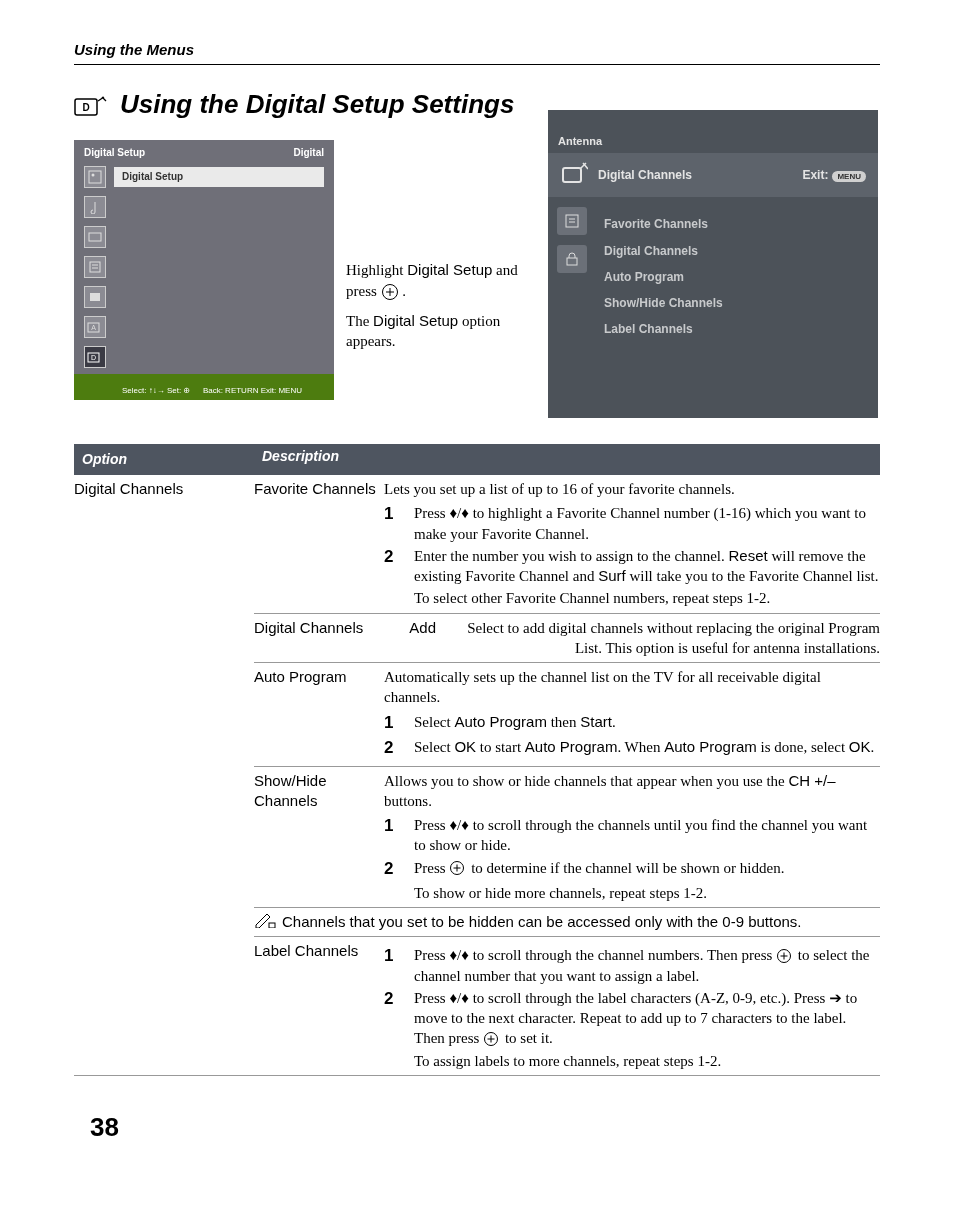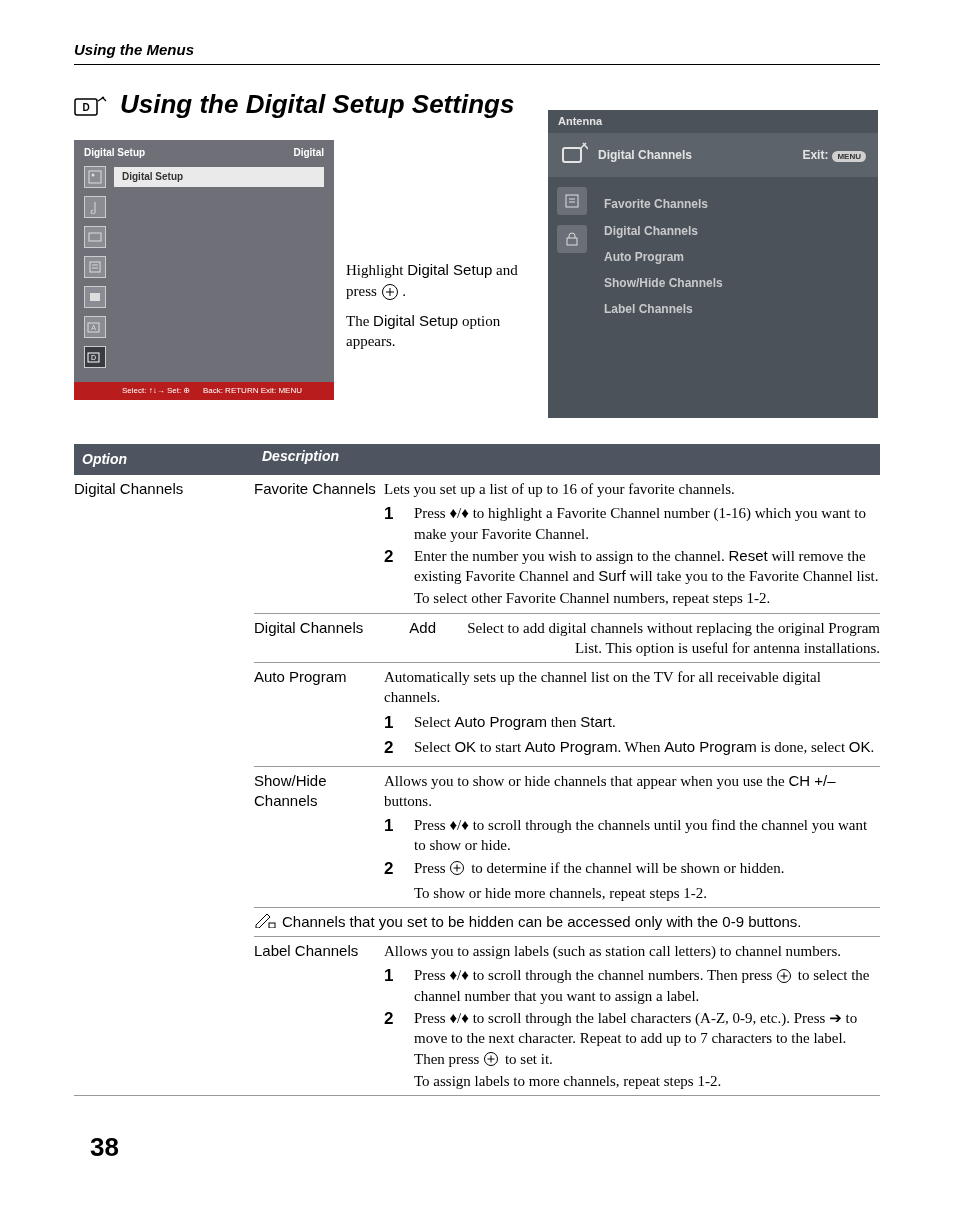--- a/index.html
+++ b/index.html
@@ -31,28 +31,28 @@
   }
   .top-area { display: flex; gap: 12px; align-items: flex-start; margin-bottom: 26px; }
   .setup-screenshot {
     width: 260px; height: 260px; background:#6f6f78; color:#fff;
     font-family: Arial, Helvetica, sans-serif; font-size: 10px; position:relative;
   }
   .setup-screenshot .titlebar { display:flex; justify-content:space-between; padding:6px 10px 2px 10px; font-weight:bold; font-size:10px; }
   .setup-screenshot .row { display:flex; align-items:center; gap:8px; padding:4px 10px; }
   .setup-screenshot .icon-box { width:22px; height:22px; border:1px solid #ccc; background:#8b8b93; display:flex; align-items:center; justify-content:center; }
   .setup-screenshot .label-box { background:#eaeaea; color:#333; font-weight:bold; padding:3px 8px; flex:1; }
-  .setup-screenshot .footer { position:absolute; bottom:0; left:0; right:0; font-size:8px; padding:4px 32px 4px 48px; display:flex; justify-content:space-between; background:#b91c1c; }
+  .setup-screenshot .footer { position:absolute; bottom:0; left:0; right:0; font-size:8px; padding:12px 32px 4px 48px; display:flex; justify-content:space-between; background:#4d7c0f; }
   .middle-instr { width: 190px; padding-top: 120px; font-size:15px; }
   .middle-instr p { margin-bottom: 10px; }
   .antenna-screenshot {
     width: 330px; height: 308px; background:#4c5259; color:#e4e4e4;
     font-family: Arial, Helvetica, sans-serif; font-size: 12px; position:relative; margin-top:-30px;
   }
-  .antenna-screenshot .ant-header { padding:4px 10px; font-weight:bold; font-size:11px; }
+  .antenna-screenshot .ant-header { padding:4px 10px; font-weight:bold; font-size:11px;margin-top:20px; }
   .antenna-screenshot .ant-titlebar { display:flex; justify-content:space-between; align-items:center; padding:8px 12px; background:#5d636b; font-weight:bold; }
   .antenna-screenshot .ant-body { display:flex; }
   .antenna-screenshot .ant-icons { width:48px; display:flex; flex-direction:column; align-items:center; gap:10px; padding-top:10px; }
   .antenna-screenshot .ant-icons .ic { width:30px; height:28px; background:#6b7078; border-radius:3px; display:flex; align-items:center; justify-content:center; font-size:14px; }
   .antenna-screenshot .ant-list { padding:14px 8px; font-weight:bold; font-size:12px; color:#c8cacc; }
   .antenna-screenshot .ant-list div { padding:5px 0; }
   .exit-badge { background:#d0d0d0; color:#333; border-radius:6px; font-size:8px; padding:1px 5px; font-weight:bold; margin-left:4px; }
   .opt-table { width:100%; }
   .opt-header { display:flex; background:#4e5560; color:#fff; font-family: Arial, Helvetica, sans-serif; font-weight:bold; font-style:italic; font-size:14px; }
   .opt-header .c1 { width:180px; padding:6px 8px; }
@@ -304,21 +304,20 @@
       </span>
     <span>Channels that you set to be hidden can be accessed only with the 0-9 buttons.</span>
   </div>
 
   <div class="opt-row">
     <div class="c-opt"></div>
     <div style="flex:1;">
       <div class="sub-block first">
         <div class="c-sub">Label Channels</div>
         <div class="c-desc">
-          <div>Allows you to assign labels (such as station call letters) to channel numbers.</div>
           <ul class="steps">
             <li>
                 <span class="step-num">1</span>
                 <span class="step-body"><span>Press ♦/♦ to scroll through the channel numbers. Then press </span><span class="enter-icon">
                     <svg width="16" height="16">
                       <circle cx="8" cy="8" r="6.5" fill="none" stroke="#000"></circle>
                       <line x1="8" y1="4.5" x2="8" y2="11.5" stroke="#000"></line>
                       <line x1="4.5" y1="8" x2="11.5" y2="8" stroke="#000"></line>
                     </svg>
                   </span><span> to select the channel number that you want to assign a label.</span></span>

